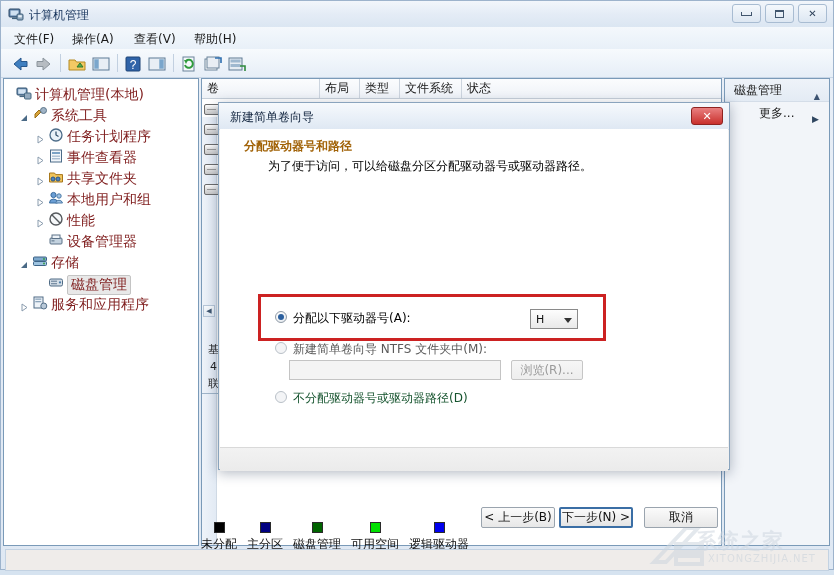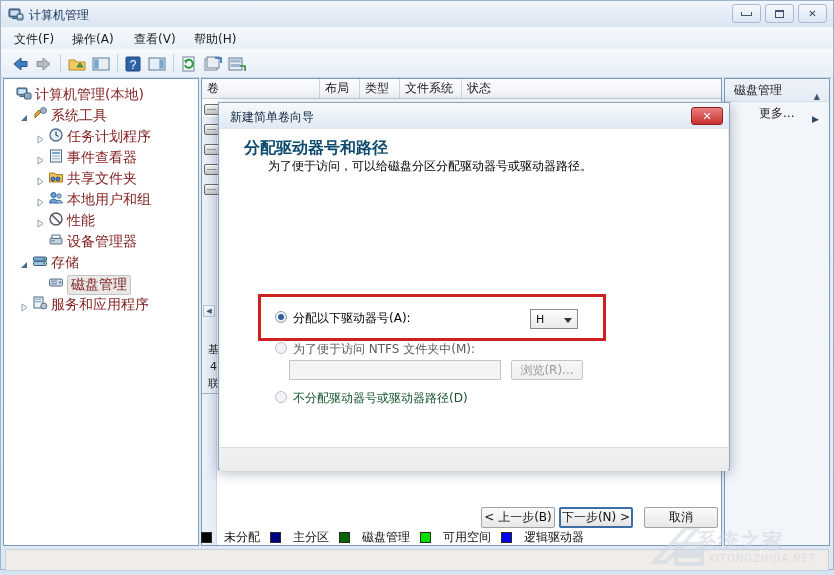--- a/index.html
+++ b/index.html
@@ -136,21 +136,21 @@
   .act-group .chev{position:absolute;right:9px;top:7px;font-size:8px;color:#3b5270;}
   .act-item{
     position:relative;height:22px;line-height:22px;padding-left:34px;font-size:12px;color:#1c1c1c;
   }
   .act-item .arrow{position:absolute;right:10px;top:6px;font-size:9px;color:#2f4660;}
   
   .legend{
     position:absolute;left:200px;top:528px;height:16px;
     display:flex;align-items:center;gap:5px;font-size:12px;color:#111;
   }
-  .lg{display:flex;align-items:center;gap:12px;margin-right:5px;}
+  .lg{display:flex;align-items:center;gap:3px;margin-right:5px;flex-direction:column;}
   .lgsw{width:11px;height:11px;border:1px solid #2a2a2a;box-sizing:border-box;}
   
   .statusbar{
     position:absolute;left:4px;top:548px;width:824px;height:22px;
     background:#efecea;border:1px solid #c3d2e2;box-sizing:border-box;
   }
   
   .watermark{
     position:absolute;left:645px;top:521px;width:186px;height:52px;
     opacity:.55;pointer-events:none;
@@ -182,21 +182,21 @@
     position:absolute;right:6px;top:4px;width:32px;height:18px;border-radius:3px;
     background:linear-gradient(to bottom,#e98080,#c9302c);
     border:1px solid #8f2320;box-sizing:border-box;
     display:flex;align-items:center;justify-content:center;
     color:#fff;font-size:11px;font-weight:bold;line-height:1;
   }
   .dlg-head{
     position:absolute;left:1px;top:26px;width:508px;height:52px;
     background:#ffffff;border-bottom:1px solid #d5d5d5;
   }
-  .dlg-h1{position:absolute;left:24px;top:9px;font-size:16px;font-weight:bold;color:#0c4a6e;}
+  .dlg-h1{position:absolute;left:24px;top:9px;font-size:12px;font-weight:bold;color:#a16207;}
   .dlg-h2{position:absolute;left:48px;top:29px;font-size:12px;color:#000;}
   .dlg-body{
     position:absolute;left:1px;top:78px;width:508px;height:266px;
     background:#ffffff;
   }
   .dlg-foot{
     position:absolute;left:1px;top:344px;width:508px;height:23px;
     background:linear-gradient(to bottom,#f2f2f2,#ebebeb);
     border-top:1px solid #d9d9d9;
   }
@@ -577,21 +577,21 @@
 
       <span class="radio on" style="left:55px;top:130px"></span>
       <div class="opt" style="left:73px;top:129px">分配以下驱动器号(A):</div>
 
       <div class="combo">
         <span class="combo-val">H</span>
         <span class="combo-arr"></span>
       </div>
 
       <span class="radio dim" style="left:55px;top:161px"></span>
-      <div class="opt" style="left:73px;top:160px;color:#5a5a5a">为了便于访问 NTFS 文件夹中(M):</div>
+      <div class="opt" style="left:73px;top:160px;color:#5a5a5a">新建简单卷向导 NTFS 文件夹中(M):</div>
 
       <div class="txtbox" placeholder=""></div>
       <div class="btn dis btn-browse">浏览(R)...</div>
 
       <span class="radio dim" style="left:55px;top:210px"></span>
       <div class="opt" style="left:73px;top:209px;color:#14532d">不分配驱动器号或驱动器路径(D)</div>
 
       <div class="btn btn-back">&lt; 上一步(B)</div>
       <div class="btn btn-next">下一步(N) &gt;</div>
       <div class="btn btn-cancel">取消</div>

